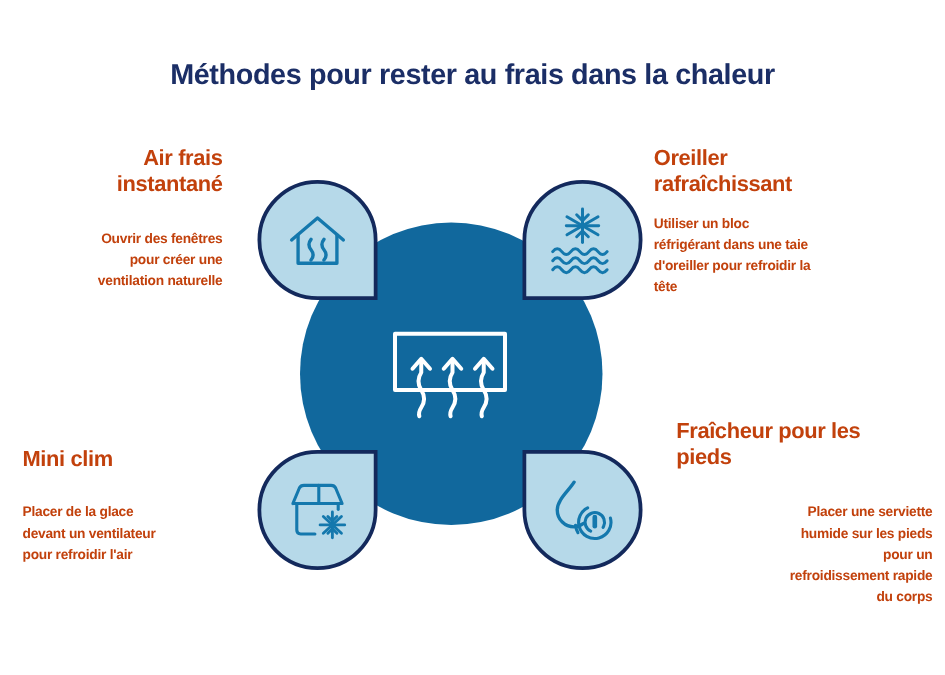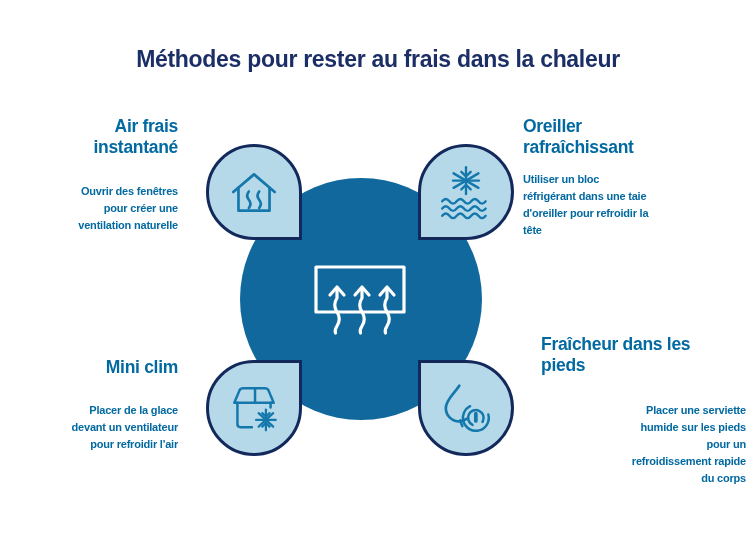--- a/index.html
+++ b/index.html
@@ -20,32 +20,32 @@
   .center-icon { position:absolute; left:60px; top:83px; }
   .satellite {
     position:absolute; width:96px; height:96px; box-sizing:border-box;
     background:#b6d9e9; border:3px solid #13295c;
     display:flex; align-items:center; justify-content:center;
   }
   .sat-tl { left:206px; top:144px; border-radius:50% 50% 0 50%; }
   .sat-tr { left:418px; top:144px; border-radius:50% 50% 50% 0; }
   .sat-bl { left:206px; top:360px; border-radius:50% 0 50% 50%; }
   .sat-br { left:418px; top:360px; border-radius:0 50% 50% 50%; }
-  .txt { position:absolute; color:#0369a1; }
+  .txt { position:absolute; color:#c2410c; }
   .txt h2 {
     margin:0; font-size:17.5px; line-height:21px; font-weight:800;
     letter-spacing:-0.3px; white-space:pre-line;
   }
   .txt p {
     margin:0; font-size:11px; line-height:17px; font-weight:700;
     letter-spacing:-0.2px; white-space:pre-line;
   }
   .blk-tl { left:6px;   top:116px; width:172px; text-align:right; }
   .blk-tr { left:523px; top:116px; width:205px; text-align:left; }
-  .blk-bl { left:6px;   top:357px; width:172px; text-align:right; }
+  .blk-bl { left:18px;   top:357px; width:172px; text-align:left; }
   .blk-br { left:541px; top:334px; width:205px; text-align:left; }
   .blk-tl p { margin-top:25px; }
   .blk-tr p { margin-top:13px; }
   .blk-bl p { margin-top:24px; }
   .blk-br p { margin-top:26px;text-align:right; }
   .ic { display:block; }
   .ic path, .ic circle, .ic line {
     fill:none; stroke:#1478ad; stroke-width:2.6;
     stroke-linecap:round; stroke-linejoin:round;
   }
@@ -141,21 +141,21 @@
   </div>
 
   <div class="txt blk-bl">
     <h2>Mini clim</h2>
     <p>Placer de la glace
 devant un ventilateur
 pour refroidir l'air</p>
   </div>
 
   <div class="txt blk-br">
-    <h2>Fraîcheur dans les
+    <h2>Fraîcheur pour les
 pieds</h2>
     <p>Placer une serviette
 humide sur les pieds
 pour un
 refroidissement rapide
 du corps</p>
   </div>
 
 </div>
 

